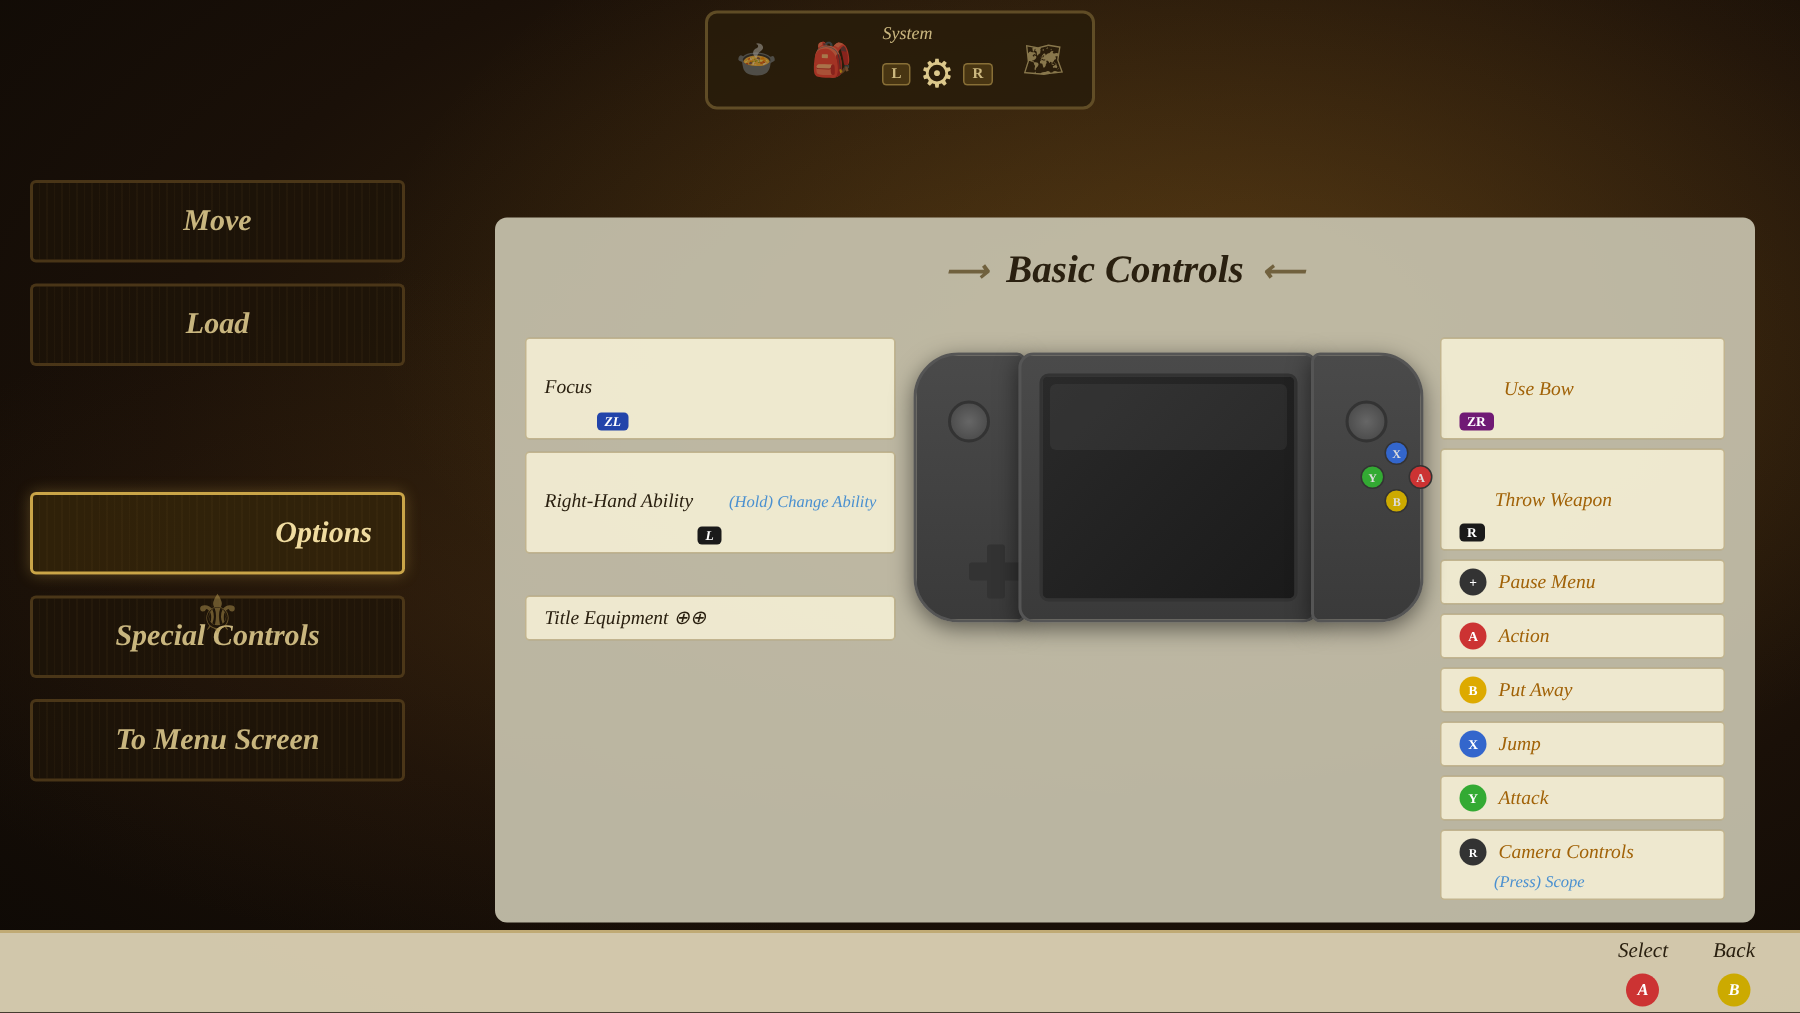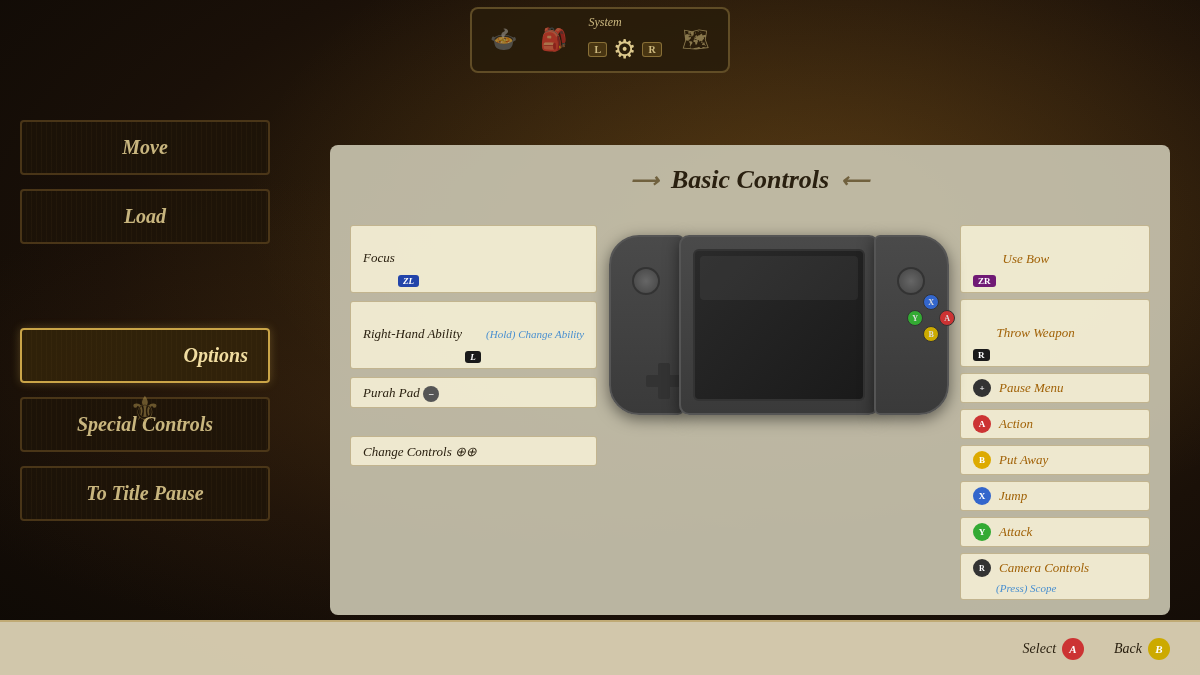--- a/index.html
+++ b/index.html
@@ -457,20 +457,21 @@
       z-index: 20;
     }
 
     .bottom-action {
       display: flex;
       align-items: center;
       gap: 6px;
       font-size: 14px;
       color: #2a2010;
       font-style: italic;
+      flex-direction: column;
     }
 
     .bottom-btn {
       width: 22px;
       height: 22px;
       border-radius: 50%;
       display: flex;
       align-items: center;
       justify-content: center;
       font-size: 11px;
@@ -558,21 +559,21 @@
       <span class="menu-item-label">Load</span>
     </div>
     <div class="emblem">⚜</div>
     <div class="menu-item active" style="margin-top: 70px; text-align: right;">
       <span class="menu-item-label">Options</span>
     </div>
     <div class="menu-item">
       <span class="menu-item-label">Special Controls</span>
     </div>
     <div class="menu-item">
-      <span class="menu-item-label">To Title Pause</span>
+      <span class="menu-item-label">To Menu Screen</span>
     </div>
   </div>
 </div>
 
 <div class="main-panel">
   <div class="panel-title">
     <span class="panel-title-arrow">⟶</span>
     <span>Basic Controls</span>
     <span class="panel-title-arrow">⟵</span>
   </div>
@@ -587,30 +588,25 @@
         </span>
       </div>
 
       <div class="control-label">
         <span class="control-label-text">
           Right-Hand Ability <span class="shoulder-btn">L</span>
         </span>
         <span class="control-label-sub">(Hold) Change Ability</span>
       </div>
 
-      <div class="control-label">
-        <span class="control-label-text">
-          Purah Pad <span class="circle-btn" style="background:#555;width:16px;height:16px;font-size:10px;">−</span>
-        </span>
-      </div>
 
 
       <div class="control-label" style="margin-top: 20px;">
         <span class="control-label-text">
-          Change Controls ⊕⊕
+          Title Equipment ⊕⊕
         </span>
       </div>
 
     </div>
 
     <div class="switch-device">
       <div class="switch-console">
 
         <div class="joycon-left">
           <div class="joystick joystick-left"></div>

